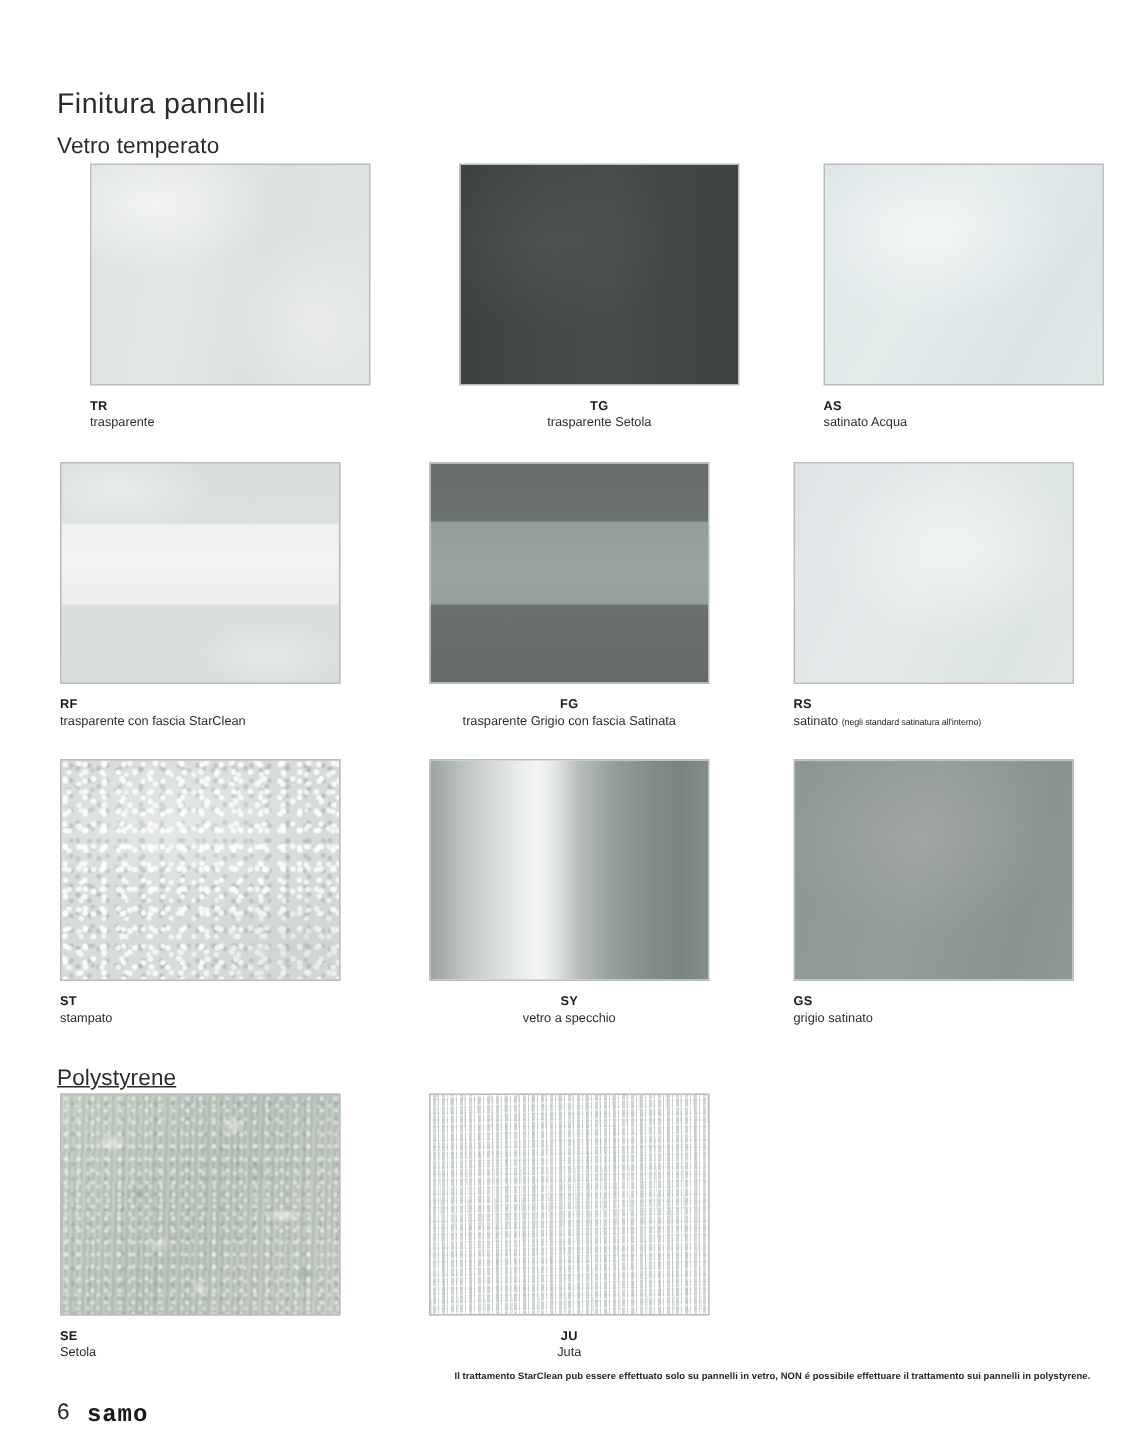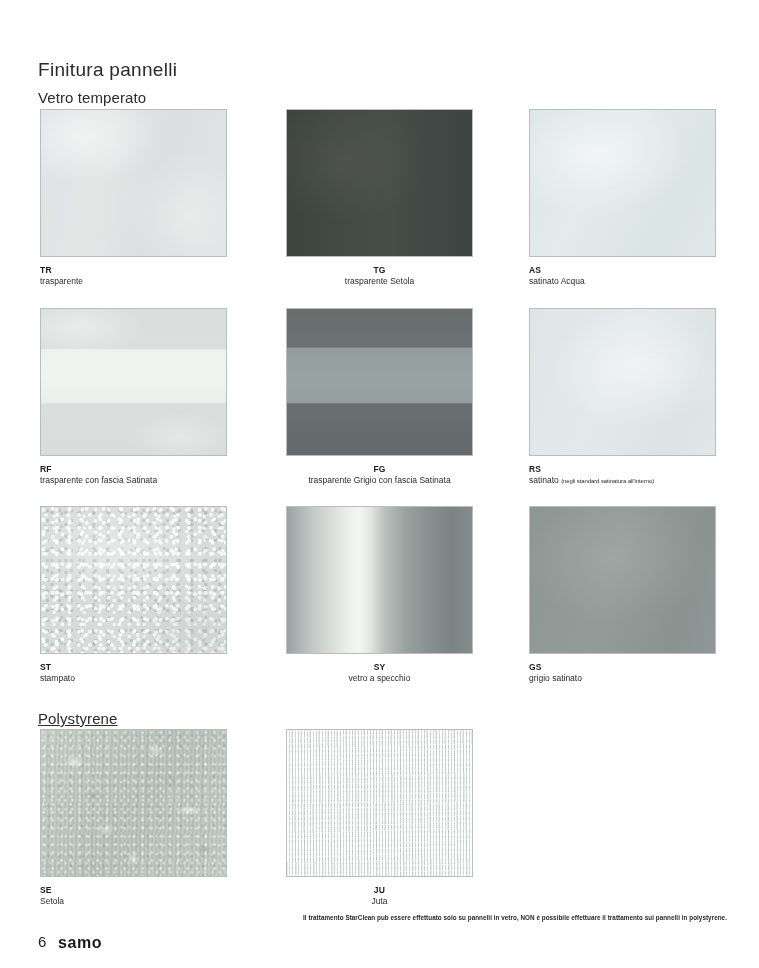--- a/index.html
+++ b/index.html
@@ -78,21 +78,21 @@
   .desc .small-note {
     font-size: 6px;
     letter-spacing: -0.1px;
   }
 
   
   .col1 { left: 40px; }
   .col2 { left: 286px; text-align: center; }
   .col3 { left: 529px; }
   
-  .row1 { top: 109px; }
+  .row1 { top: 109px; margin-left: 20px; }
   .row2 { top: 308px; }
   .row3 { top: 506px; }
   .row4 { top: 729px; }
 
   
 
   
   .sw-tr {
     background:
       radial-gradient(ellipse 60% 45% at 22% 18%, rgba(255,255,255,0.55), rgba(255,255,255,0) 70%),
@@ -276,21 +276,21 @@
     left: 38px;
     top: 933px;
     font-size: 15px;
     font-weight: 400;
     color: #231f20;
   }
   .brand-logo {
     position: absolute;
     left: 58px;
     top: 934px;
-    font-family: Liberation Sans, sans-serif;
+    font-family: Liberation Mono, monospace;
     font-size: 16px;
     font-weight: bold;
     letter-spacing: 0.6px;
     color: #1a1a1a;
   }
 </style>
 </head>
 <body>
 
 <div class="page">
@@ -313,21 +313,21 @@
 
   <div class="swatch-cell col3 row1">
     <div class="swatch sw-as"></div>
     <div class="code">AS</div>
     <div class="desc">satinato Acqua</div>
   </div>
 
   <div class="swatch-cell col1 row2">
     <div class="swatch sw-rf"></div>
     <div class="code">RF</div>
-    <div class="desc">trasparente con fascia Satinata</div>
+    <div class="desc">trasparente con fascia StarClean</div>
   </div>
 
   <div class="swatch-cell col2 row2">
     <div class="swatch sw-fg"></div>
     <div class="code">FG</div>
     <div class="desc">trasparente Grigio con fascia Satinata</div>
   </div>
 
   <div class="swatch-cell col3 row2">
     <div class="swatch sw-rs"></div>

